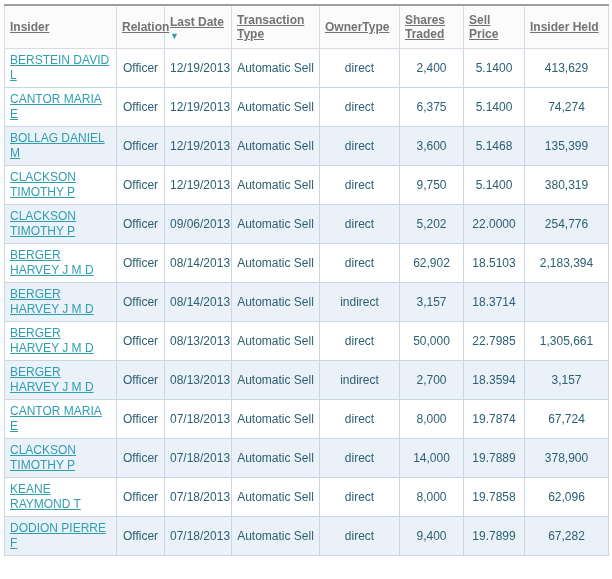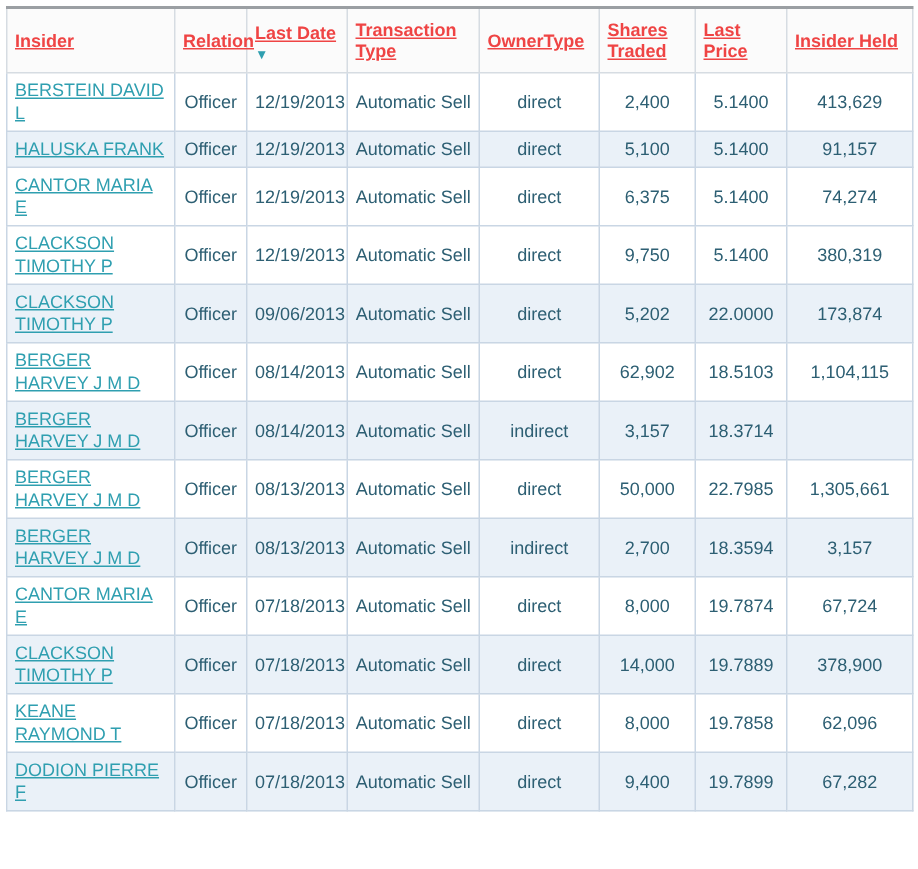--- a/index.html
+++ b/index.html
@@ -10,21 +10,21 @@
     font-size:12px;color:#2d5f73;
   }
   table.insider{border:1px solid #c2ccd6;border-top:2px solid #9b9fa3;}
   col.w0{width:112px;} col.w1{width:48px;} col.w2{width:67px;} col.w3{width:88px;}
   col.w4{width:80px;} col.w5{width:64px;} col.w6{width:61px;} col.w7{width:84px;}
   th{
     background:#fbfbfb;border:1px solid #d6dce2;height:38px;
     text-align:left;vertical-align:middle;padding:2px 3px 2px 5px;
     font-size:12px;font-weight:bold;
   }
-  th a{color:#ef4444;text-decoration:underline;cursor:pointer;}
+  th a{color:#737373;text-decoration:underline;cursor:pointer;}
   th.nowrap{white-space:nowrap;}
   .sort-icon{display:block;color:#2f9fb0;font-size:9px;line-height:8px;margin-top:3px;text-decoration:none;}
   td{
     border:1px solid #c9d6e4;padding:4px 5px;line-height:15px;
     text-align:center;vertical-align:middle;white-space:nowrap;background:#ffffff;
   }
   td.left{text-align:left;white-space:normal;margin-left:20px;}
   tr.alt td{background:#eaf1f8;}
   a.ilink{color:#2f9fb0;text-decoration:underline;cursor:pointer;text-transform:uppercase;}
 </style>
@@ -58,87 +58,87 @@
         <th>
           <a>Transaction Type</a>
         </th>
         <th class="nowrap">
           <a>OwnerType</a>
         </th>
         <th>
           <a>Shares Traded</a>
         </th>
         <th>
-          <a>Last Price</a>
+          <a>Sell Price</a>
         </th>
         <th>
           <a>Insider Held</a>
         </th>
       </tr>
     </thead>
     <tbody>
         <tr>
           <td class="left"><a class="ilink">BERSTEIN DAVID L</a></td>
           <td>Officer</td>
           <td>12/19/2013</td>
           <td>Automatic Sell</td>
           <td>direct</td>
           <td>2,400</td>
           <td>5.1400</td>
           <td>413,629</td>
         </tr>
-        <tr class="alt">
-          <td class="left"><a class="ilink">HALUSKA FRANK</a></td>
-          <td>Officer</td>
-          <td>12/19/2013</td>
-          <td>Automatic Sell</td>
-          <td>direct</td>
-          <td>5,100</td>
-          <td>5.1400</td>
-          <td>91,157</td>
-        </tr>
         <tr>
           <td class="left"><a class="ilink">CANTOR MARIA E</a></td>
           <td>Officer</td>
           <td>12/19/2013</td>
           <td>Automatic Sell</td>
           <td>direct</td>
           <td>6,375</td>
           <td>5.1400</td>
           <td>74,274</td>
         </tr>
+        <tr class="alt">
+          <td class="left"><a class="ilink">BOLLAG DANIEL M</a></td>
+          <td>Officer</td>
+          <td>12/19/2013</td>
+          <td>Automatic Sell</td>
+          <td>direct</td>
+          <td>3,600</td>
+          <td>5.1468</td>
+          <td>135,399</td>
+        </tr>
         <tr>
           <td class="left"><a class="ilink">CLACKSON TIMOTHY P</a></td>
           <td>Officer</td>
           <td>12/19/2013</td>
           <td>Automatic Sell</td>
           <td>direct</td>
           <td>9,750</td>
           <td>5.1400</td>
           <td>380,319</td>
         </tr>
         <tr class="alt">
           <td class="left"><a class="ilink">CLACKSON TIMOTHY P</a></td>
           <td>Officer</td>
           <td>09/06/2013</td>
           <td>Automatic Sell</td>
           <td>direct</td>
           <td>5,202</td>
           <td>22.0000</td>
-          <td>173,874</td>
+          <td>254,776</td>
         </tr>
         <tr>
           <td class="left"><a class="ilink">BERGER HARVEY J M D</a></td>
           <td>Officer</td>
           <td>08/14/2013</td>
           <td>Automatic Sell</td>
           <td>direct</td>
           <td>62,902</td>
           <td>18.5103</td>
-          <td>1,104,115</td>
+          <td>2,183,394</td>
         </tr>
         <tr class="alt">
           <td class="left"><a class="ilink">BERGER HARVEY J M D</a></td>
           <td>Officer</td>
           <td>08/14/2013</td>
           <td>Automatic Sell</td>
           <td>indirect</td>
           <td>3,157</td>
           <td>18.3714</td>
           <td></td>

